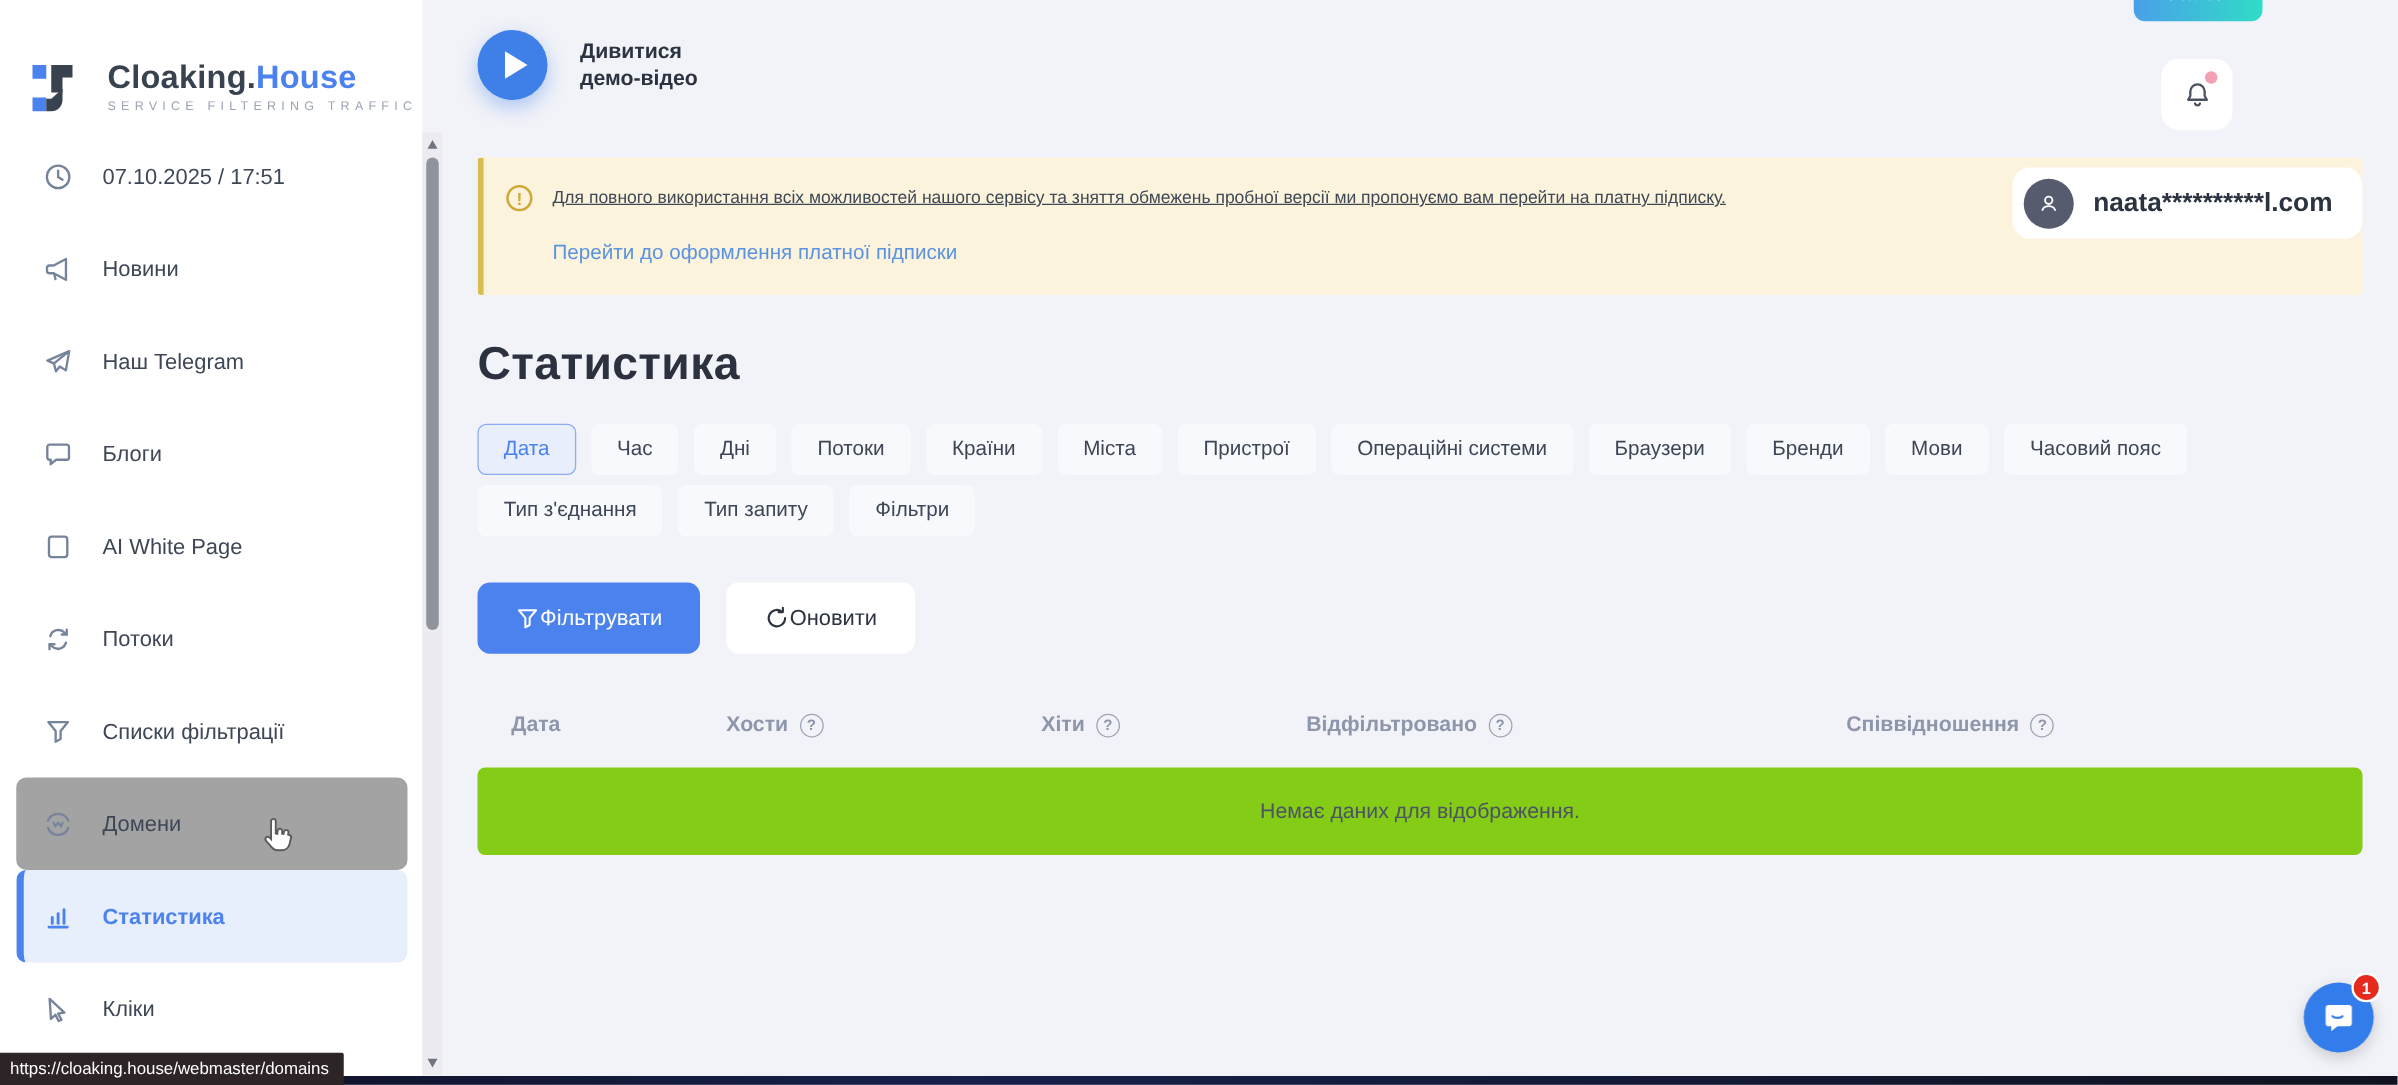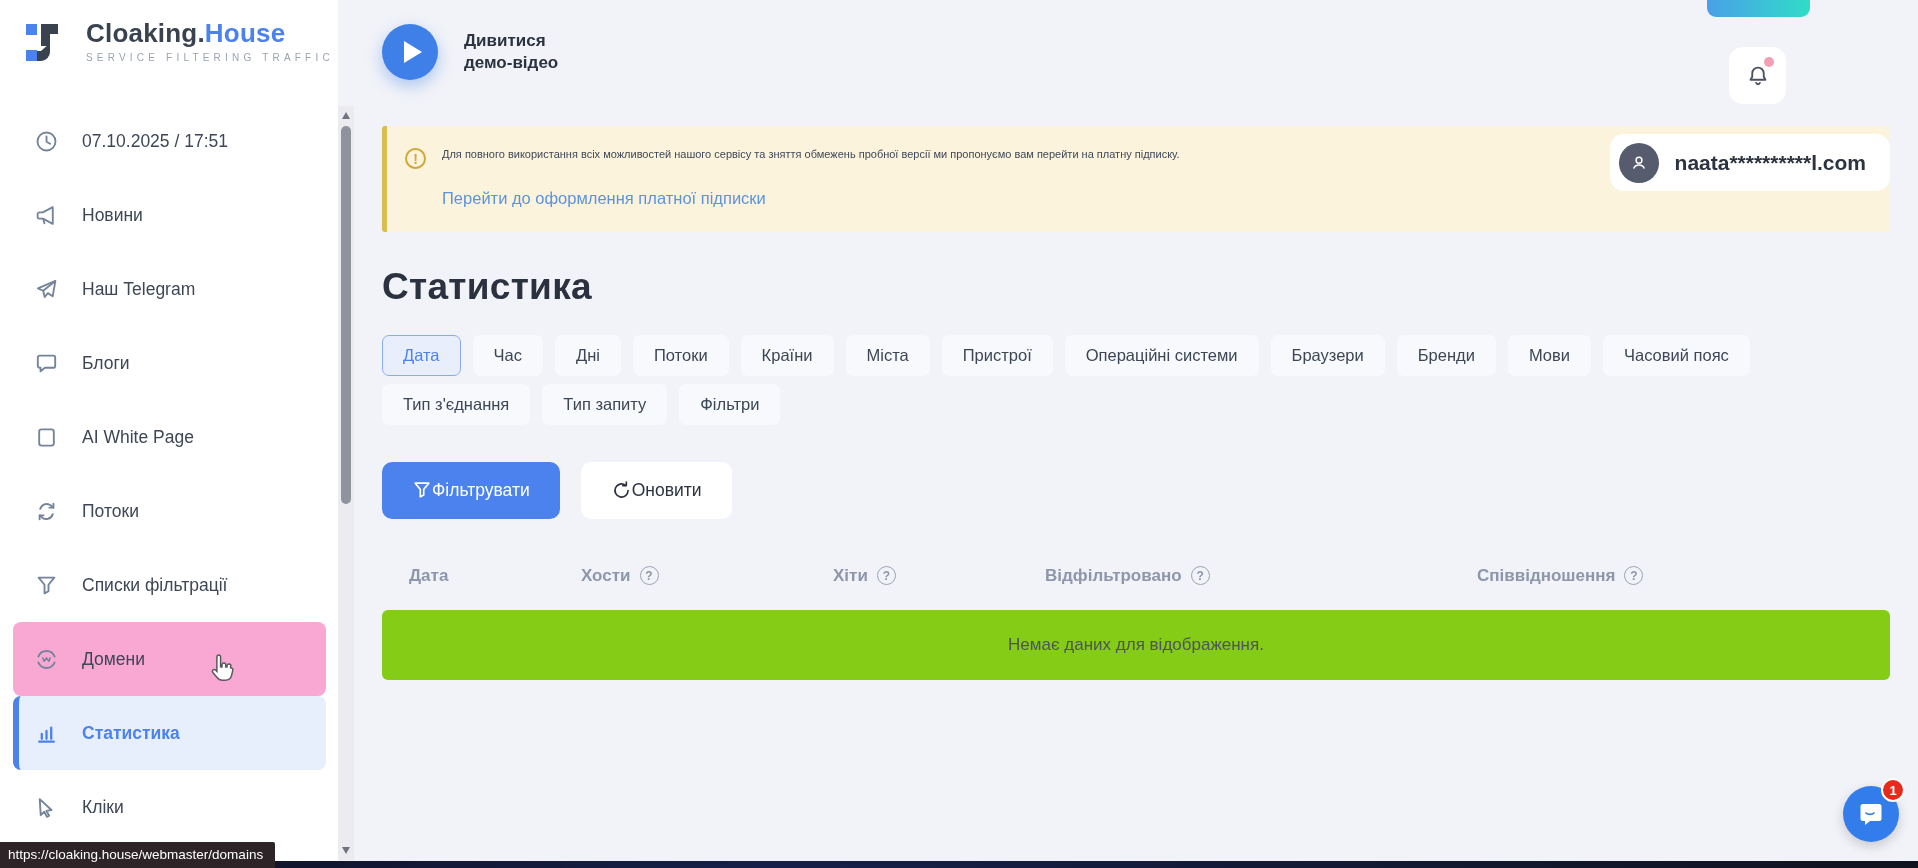--- a/index.html
+++ b/index.html
@@ -6,34 +6,34 @@
   html, body {
     width: 1918px; height: 868px; overflow: hidden;
     font-family: "Liberation Sans", sans-serif;
     background: #f2f3f8; color: #3d4656;
   }
   
   .sidebar {
     position: fixed; left: 0; top: 0; width: 338px; height: 868px;
     background: #ffffff; z-index: 5;
   }
-  .logo { display: flex; align-items: center; gap: 16px; padding: 18px 0 0 24px; cursor: pointer; }
+  .logo { display: flex; align-items: center; gap: 16px; padding: 18px 0 0 24px; cursor: pointer; margin-top: 28px; }
   .logo-text .brand { font-size: 26px; font-weight: 700; letter-spacing: .2px; }
   .brand-dark { color: #39424f; }
   .brand-accent { color: #4c82ee; }
   .tagline { font-size: 10px; letter-spacing: 4.2px; color: #9aa3b2; margin-top: 3px; }
   .side-nav { position: absolute; top: 104px; left: 0; right: 0; }
   .nav-item {
     height: 74px; display: flex; align-items: center;
     margin: 0 12px 0 13px; border-radius: 8px; padding-left: 22px; gap: 24px;
     cursor: pointer;
   }
   .nav-item .nav-label { font-size: 17.5px; color: #3e4756; font-weight: 500; white-space: nowrap; }
   .nav-item svg { flex: 0 0 auto; }
-  .nav-item.hovered { background: #f9a8d4; text-align: right; }
+  .nav-item.hovered { background: #a3a3a3; text-align: right; }
   .nav-item.active { background: #e7eefc; border-left: 6px solid #4c82ee; padding-left: 16px; }
   .nav-item.active .nav-label { color: #4c82ee; font-weight: 600; }
   
   .side-scrollbar { position: fixed; left: 338px; top: 106px; width: 16px; height: 754px; background: #ececf0; z-index: 6; }
   .scroll-arrow { position: absolute; left: 4px; width: 0; height: 0; border-left: 4.5px solid transparent; border-right: 4.5px solid transparent; cursor: pointer; }
   .scroll-arrow.up { top: 6px; border-bottom: 7px solid #6f7480; }
   .scroll-arrow.down { bottom: 6px; border-top: 7px solid #6f7480; }
   .scroll-thumb { position: absolute; left: 3px; top: 20px; width: 10px; height: 378px; background: #8f939c; border-radius: 5px; cursor: grab; }
   
   .hand-cursor { position: fixed; left: 208px; top: 652px; z-index: 50; pointer-events: none; }
@@ -65,21 +65,21 @@
   .bell-dot { position: absolute; top: 10px; right: 12px; width: 10px; height: 10px; border-radius: 50%; background: #f2a0b4; }
   .user-pill { display: flex; align-items: center; gap: 16px; background: #fff; border-radius: 14px; height: 57px; padding: 0 24px 0 9px; cursor: pointer; }
   .avatar { width: 40px; height: 40px; border-radius: 50%; background: #575b6e; display: flex; align-items: center; justify-content: center; }
   .user-email { font-size: 21px; font-weight: 700; color: #2c3340; }
   
   .banner {
     margin-top: 22px; background: #fcf3dc; border-left: 5px solid #d9bd4e; border-radius: 3px;
     padding: 21px 26px 24px 18px; display: flex; gap: 16px;
   }
   .banner-icon { width: 21px; height: 21px; border: 2px solid #cfa93a; border-radius: 50%; color: #cfa93a; font-weight: 700; font-size: 14px; display: flex; align-items: center; justify-content: center; flex: 0 0 auto; margin-top: 1px; }
-  .banner-text { font-size: 11px; color: #3f4856; line-height: 1.45; max-width: 1380px; }
+  .banner-text { font-size: 14px; color: #3f4856; line-height: 1.45; max-width: 1380px; text-decoration: underline; }
   .banner-link { display: inline-block; margin-top: 26px; color: #5b93e0; font-size: 16.5px; text-decoration: none; cursor: pointer; }
   
   .page-title { margin-top: 34px; font-size: 37px; font-weight: 700; color: #2b313e; letter-spacing: .3px; }
   
   .chip-row { display: flex; gap: 12px; margin-top: 27px; flex-wrap: wrap; }
   .chip-row + .chip-row { margin-top: 8px; }
   .chip {
     font-family: inherit; font-size: 16.5px; color: #3d4656; background: #f8f9fc;
     border: 1px solid transparent; border-radius: 7px; padding: 10px 20px; cursor: pointer; white-space: nowrap;
   }

